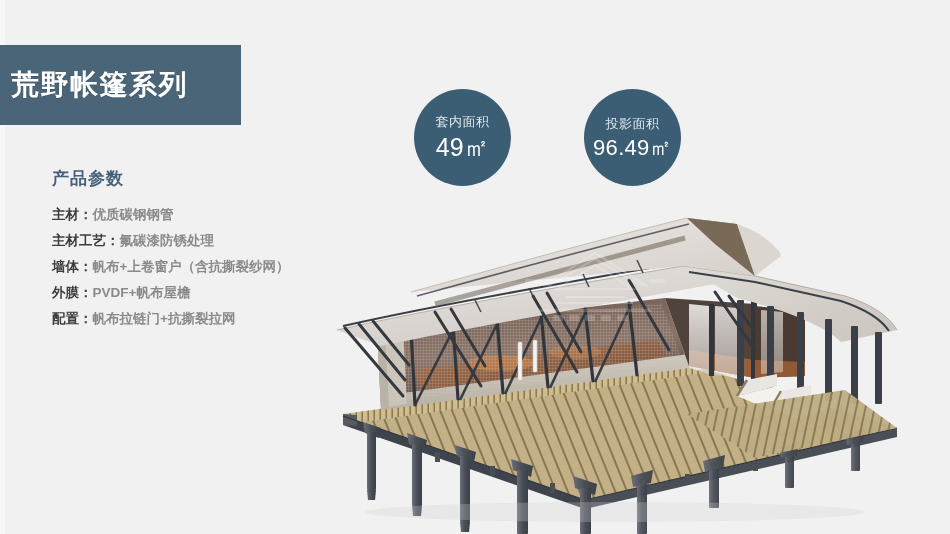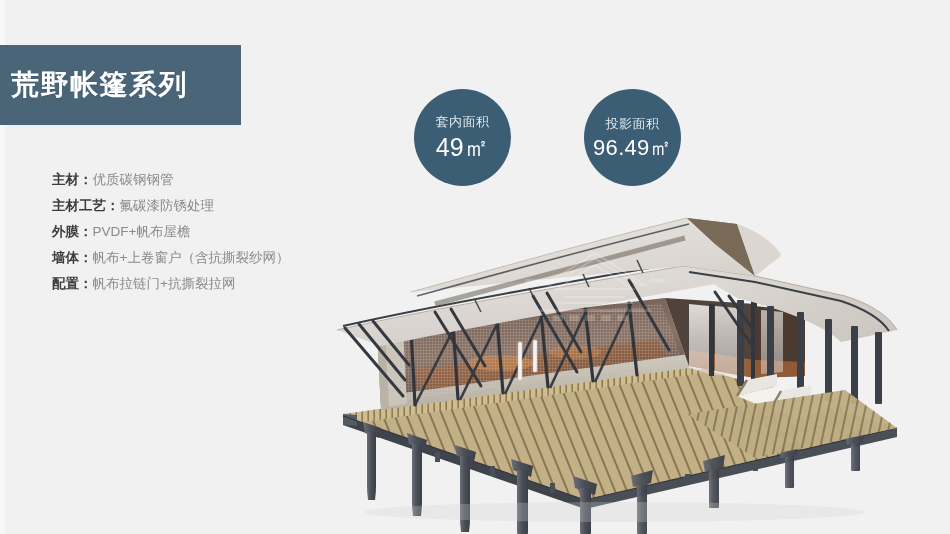--- a/index.html
+++ b/index.html
@@ -44,21 +44,21 @@
     margin-bottom:12px;
     white-space:nowrap;
   }
   .row{
     font-size:13.5px;
     line-height:26px;
     white-space:nowrap;
     color:#7d7d7d;
   }
   .row .k{ color:#3c3c3c; font-weight:bold; }
-  .row .v{ color:#8a8a8a; font-weight:normal; }
+  .row .v{ color:#8a8a8a; font-weight:bold; }
 
   
   .circle{
     position:absolute;
     border-radius:50%;
     background:#3c5e75;
     color:#fff;
     display:flex; flex-direction:column;
     align-items:center; justify-content:center;
     text-align:center;
@@ -99,32 +99,33 @@
 
 <div id="stage">
 
   <div class="left-edge"></div>
 
   <div class="title-block">
     <div class="tb-inner">荒野帐篷系列</div>
   </div>
 
   <div class="panel panel-1">
+    <div class="sec-head">产品参数</div>
 
     <div class="row">
       <span class="k">主材：</span><span class="v">优质碳钢钢管</span>
     </div>
     <div class="row">
       <span class="k">主材工艺：</span><span class="v">氟碳漆防锈处理</span>
     </div>
     <div class="row">
+      <span class="k">墙体：</span><span class="v">帆布+上卷窗户（含抗撕裂纱网）</span>
+    </div>
+    <div class="row">
       <span class="k">外膜：</span><span class="v">PVDF+帆布屋檐</span>
-    </div>
-    <div class="row">
-      <span class="k">墙体：</span><span class="v">帆布+上卷窗户（含抗撕裂纱网）</span>
     </div>
     <div class="row">
       <span class="k">配置：</span><span class="v">帆布拉链门+抗撕裂拉网</span>
     </div>
   </div>
 
 
   <div class="circle c1">
     <div class="cap">套内面积</div>
     <div class="val">49㎡</div>

